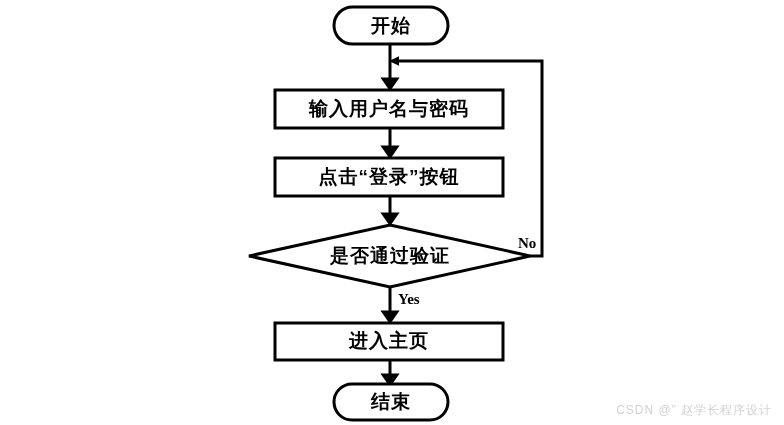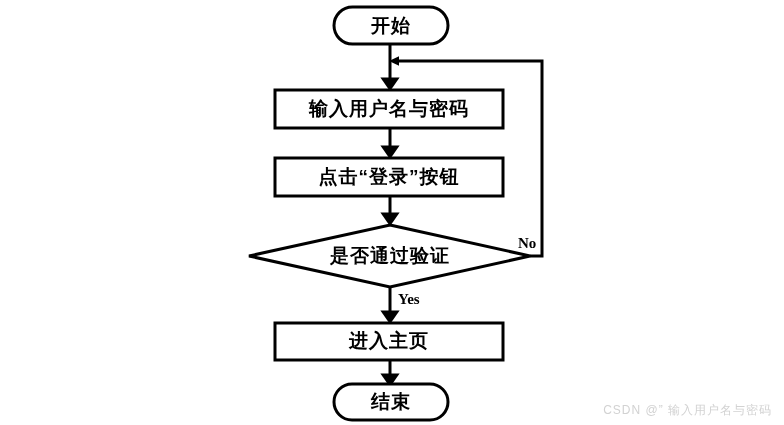--- a/index.html
+++ b/index.html
@@ -129,13 +129,13 @@
     <rect class="shape" x="334" y="384" width="114" height="36" rx="18" ry="18"></rect>
     <text class="node-label cn-label" x="391" y="403">结束</text>
   </g>
 
   <text class="edge-label" x="398" y="304">Yes</text>
 
   <text class="edge-label" x="518" y="248">No</text>
 
 </svg>
 
-<div class="watermark">CSDN @” 输入用户名与密码</div>
+<div class="watermark">CSDN @” 赵学长程序设计</div>
 
 </body></html>

